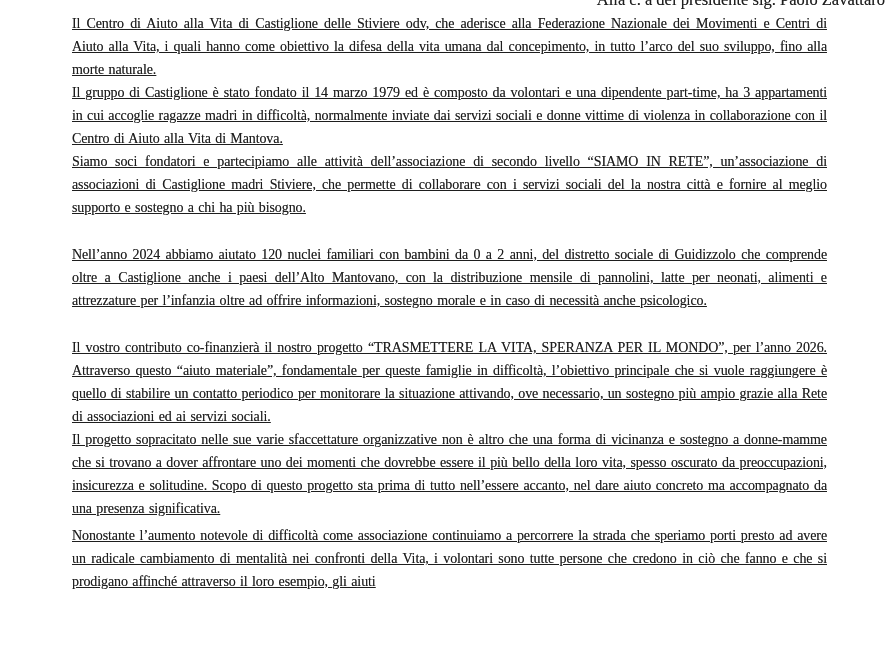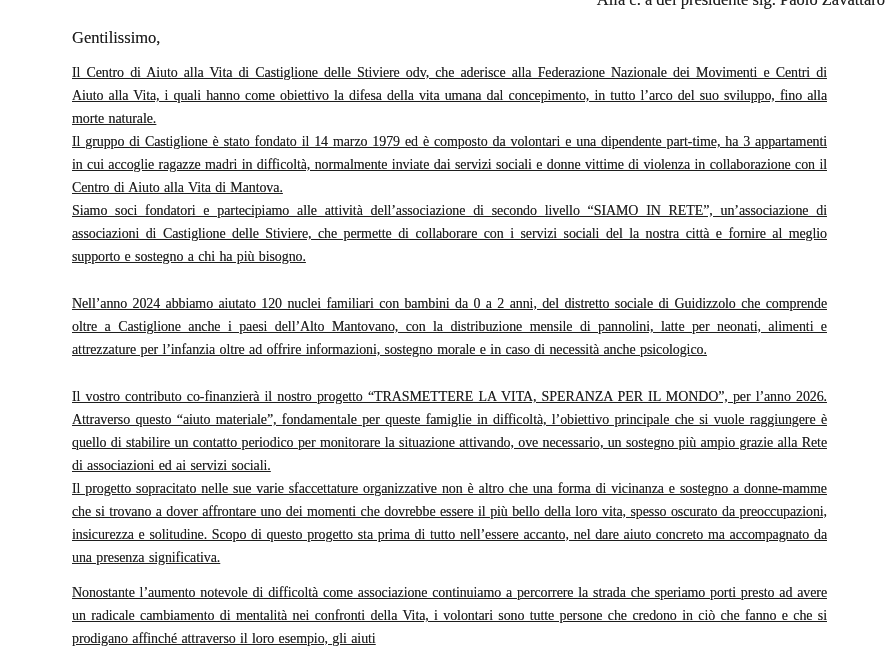--- a/index.html
+++ b/index.html
@@ -40,21 +40,21 @@
     font-size: 16.5px;
     line-height: 23px;
   }
   .block {
     margin-top: 12px;
   }
   .block.gap {
     margin-top: 24px;
   }
   .block.gap-last {
-    margin-top: 12px;
+    margin-top: 4px;
   }
   .block p {
     margin: 0;
     font-size: 14px;
     line-height: 23px;
     text-align: justify;
     text-justify: inter-word;
     letter-spacing: -0.1px;
     word-spacing: 1px;
     text-decoration: underline;
@@ -62,26 +62,25 @@
 </style>
 </head>
 <body>
 
 <div class="page">
 
   <div class="recipient">Alla c. a del presidente sig. Paolo Zavattaro</div>
 
   <div class="content">
 
-    <p class="greeting">Gentilissimo,</p>
 
     <div class="block">
       <p>Il Centro di Aiuto alla Vita di Castiglione delle Stiviere odv, che aderisce alla Federazione Nazionale dei Movimenti e Centri di Aiuto alla Vita, i quali hanno come obiettivo la difesa della vita umana dal concepimento, in tutto l’arco del suo sviluppo, fino alla morte naturale.</p>
       <p>Il gruppo di Castiglione è stato fondato il 14 marzo 1979 ed è composto da volontari e una dipendente part-time, ha 3 appartamenti in cui accoglie ragazze madri in difficoltà, normalmente inviate dai servizi sociali e donne vittime di violenza in collaborazione con il Centro di Aiuto alla Vita di Mantova.</p>
-      <p>Siamo soci fondatori e partecipiamo alle attività dell’associazione di secondo livello “SIAMO IN RETE”, un’associazione di associazioni di Castiglione delle Stiviere, che permette di collaborare con i servizi sociali del la nostra città e fornire al meglio supporto e sostegno a chi ha più bisogno.</p>
+      <p>Siamo soci fondatori e partecipiamo alle attività dell’associazione di secondo livello “SIAMO IN RETE”, un’associazione di associazioni di Castiglione madri Stiviere, che permette di collaborare con i servizi sociali del la nostra città e fornire al meglio supporto e sostegno a chi ha più bisogno.</p>
     </div>
 
     <div class="block gap">
       <p>Nell’anno 2024 abbiamo aiutato 120 nuclei familiari con bambini da 0 a 2 anni, del distretto sociale di Guidizzolo che comprende oltre a Castiglione anche i paesi dell’Alto Mantovano, con la distribuzione mensile di pannolini, latte per neonati, alimenti e attrezzature per l’infanzia oltre ad offrire informazioni, sostegno morale e in caso di necessità anche psicologico.</p>
     </div>
 
     <div class="block gap">
       <p>Il vostro contributo co-finanzierà il nostro progetto “TRASMETTERE LA VITA, SPERANZA PER IL MONDO”, per l’anno 2026. Attraverso questo “aiuto materiale”, fondamentale per queste famiglie in difficoltà, l’obiettivo principale che si vuole raggiungere è quello di stabilire un contatto periodico per monitorare la situazione attivando, ove necessario, un sostegno più ampio grazie alla Rete di associazioni ed ai servizi sociali.</p>
       <p>Il progetto sopracitato nelle sue varie sfaccettature organizzative non è altro che una forma di vicinanza e sostegno a donne-mamme che si trovano a dover affrontare uno dei momenti che dovrebbe essere il più bello della loro vita, spesso oscurato da preoccupazioni, insicurezza e solitudine. Scopo di questo progetto sta prima di tutto nell’essere accanto, nel dare aiuto concreto ma accompagnato da una presenza significativa.</p>
     </div>

